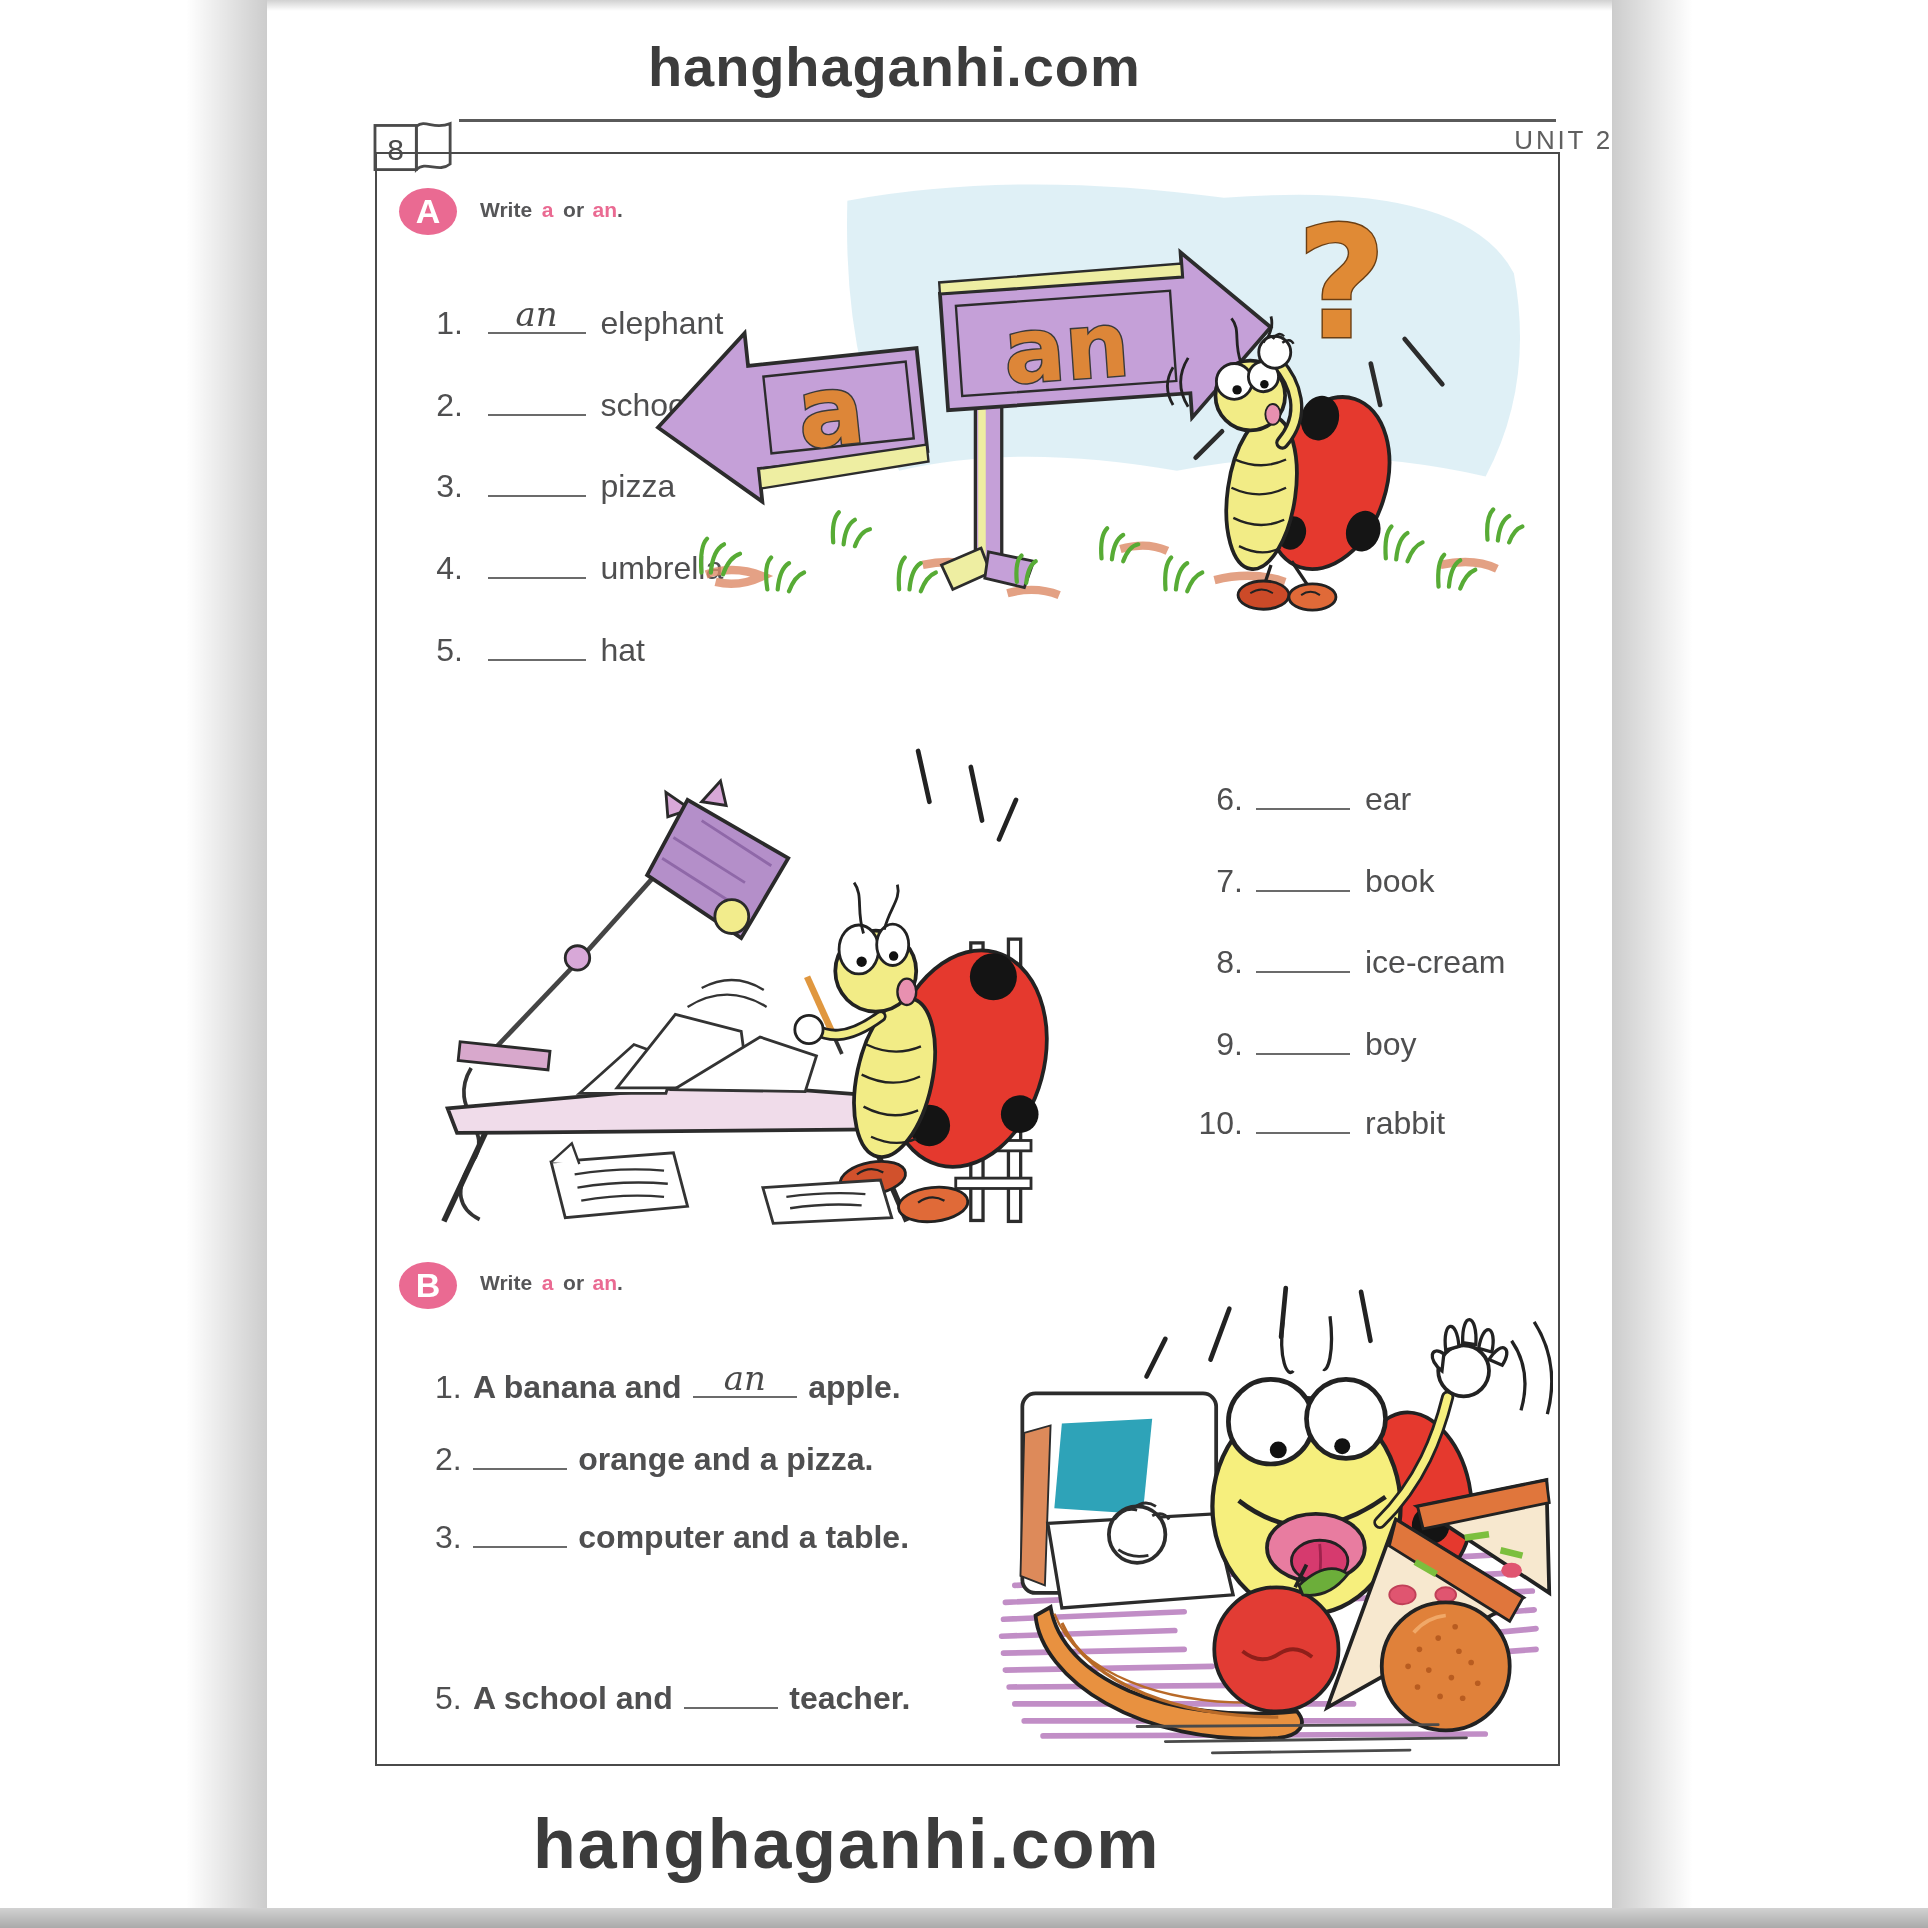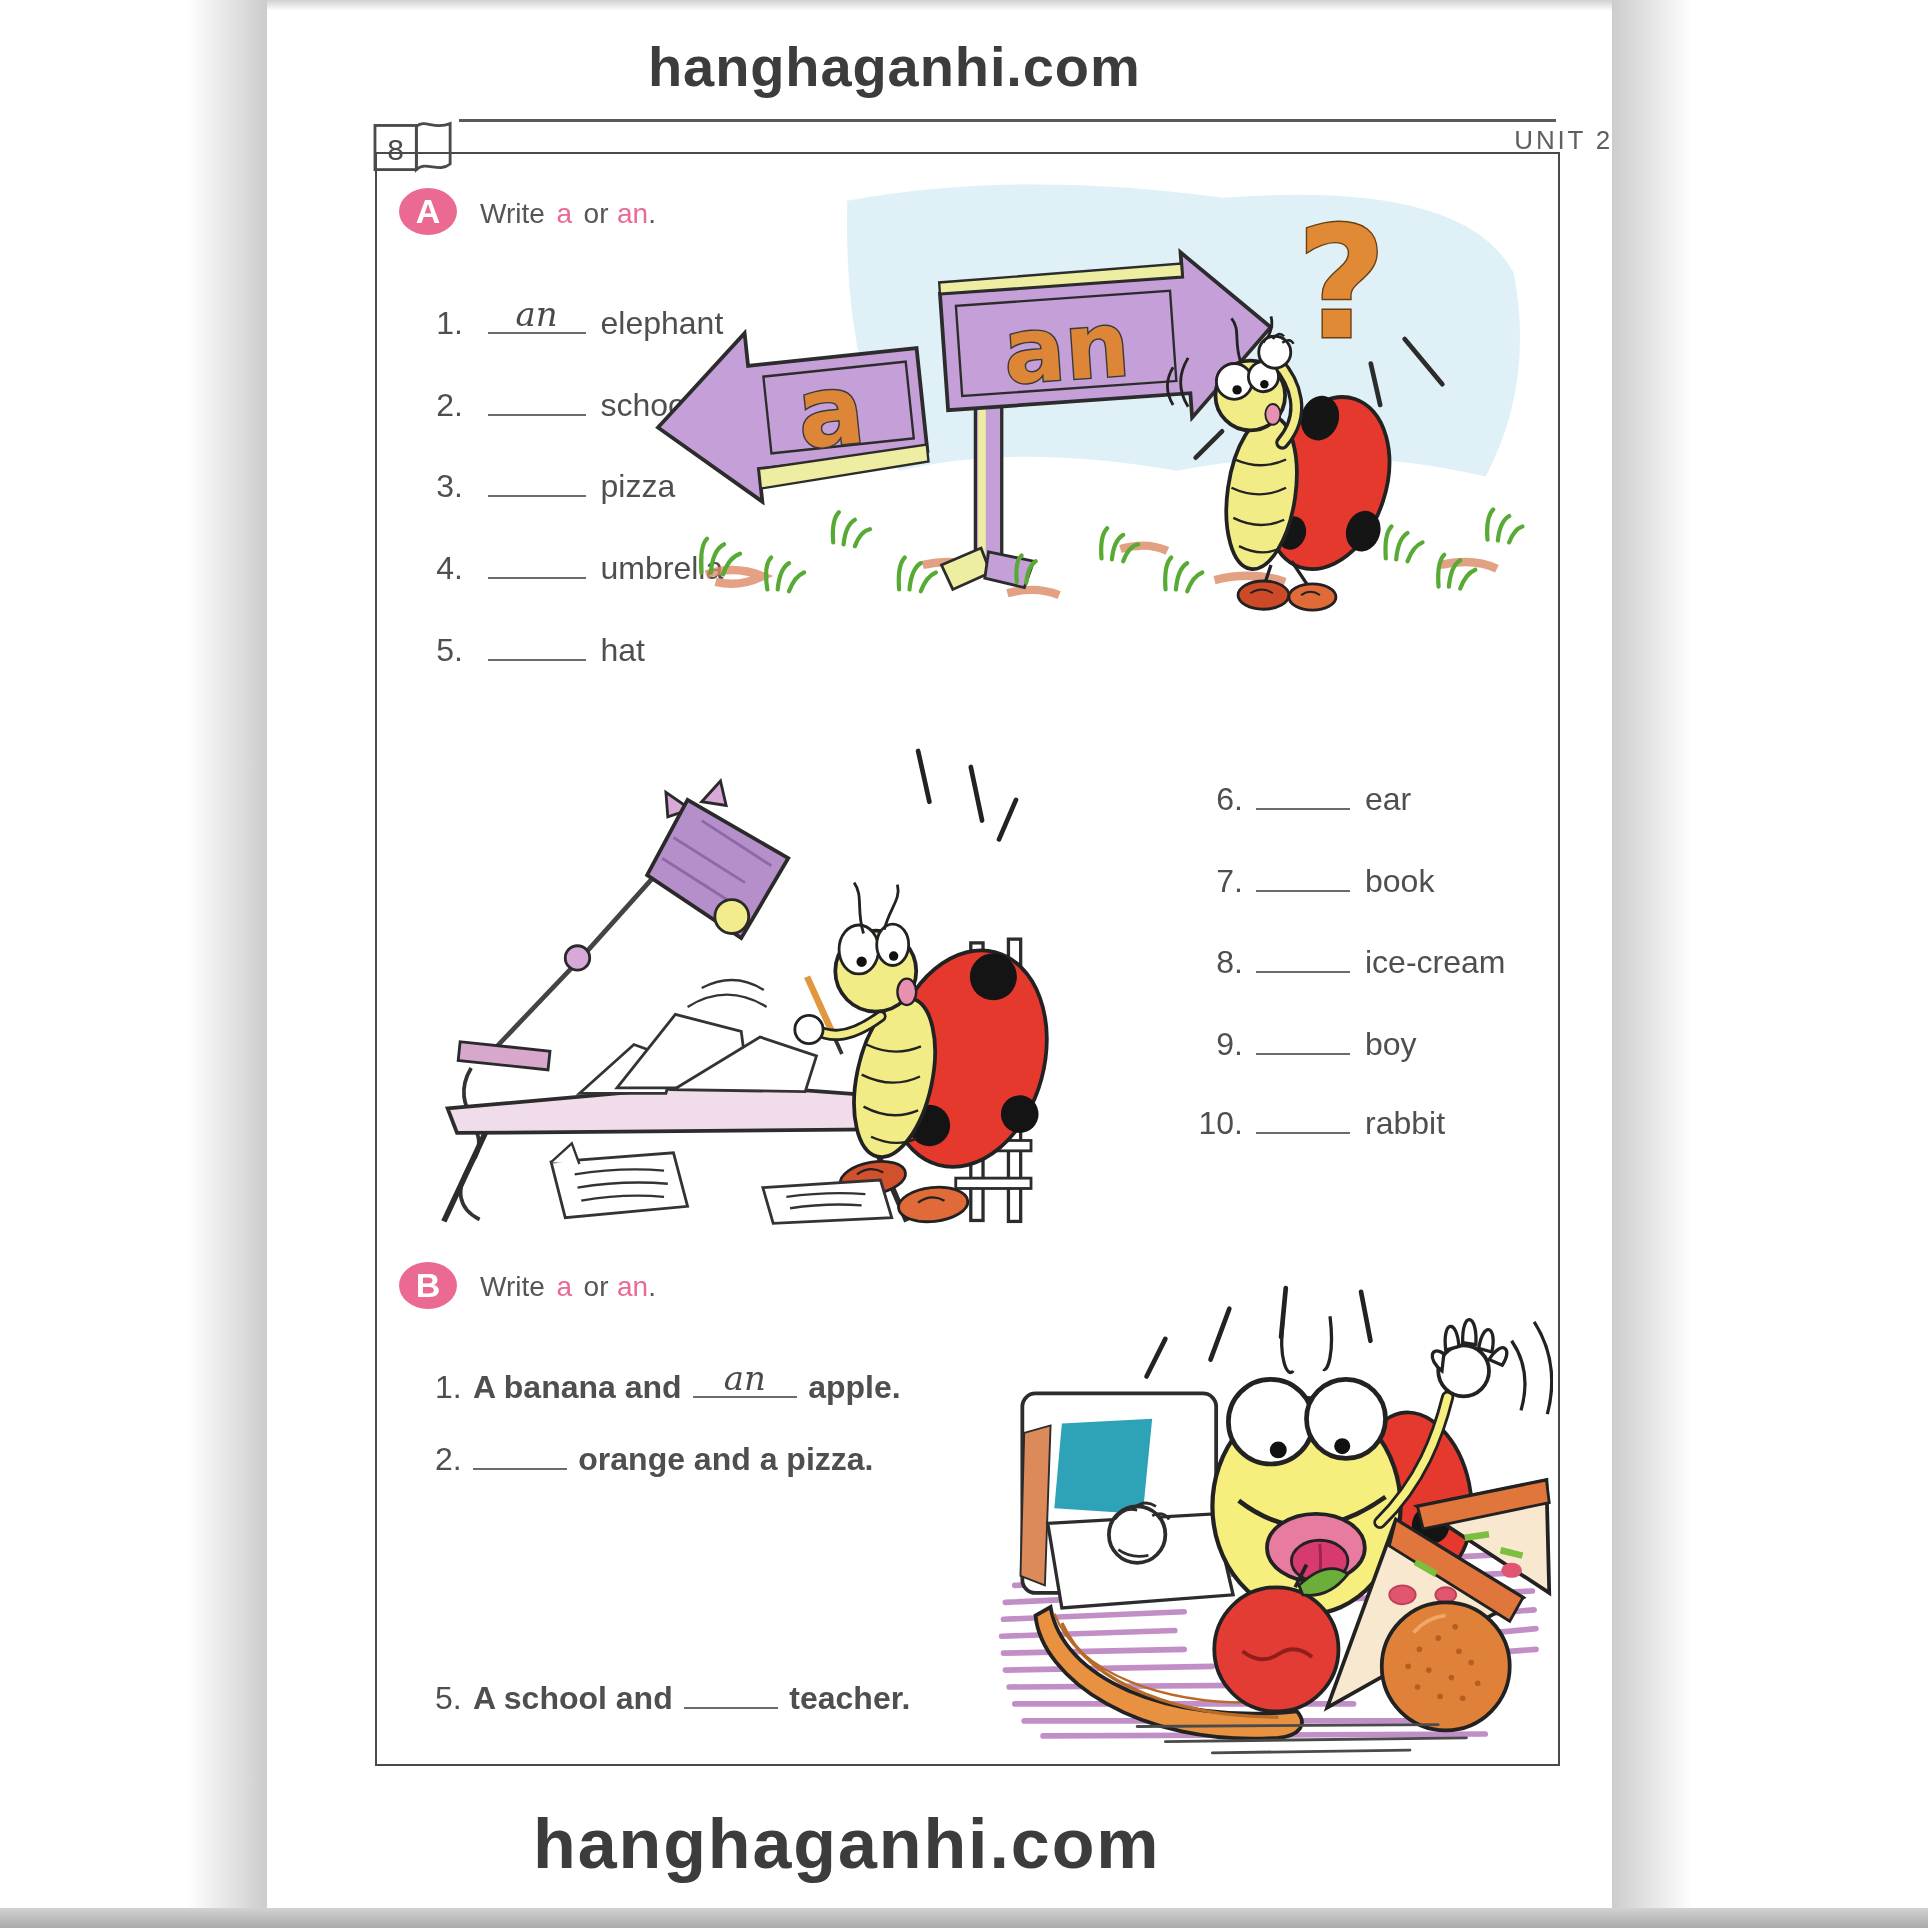--- a/index.html
+++ b/index.html
@@ -25,21 +25,21 @@
   .book-icon{position:absolute;left:371px;top:117px;}
   
   .content-box{position:absolute;left:375px;top:152px;width:1181px;height:1610px;
                border:2.8px solid #4a4a4a;background:transparent;}
   
   .badge{position:absolute;width:58px;height:47px;border-radius:50%;background:#ea6a92;
          color:#ffffff;font-weight:bold;font-size:34px;display:flex;align-items:center;
          justify-content:center;}
   .badge-a{left:399px;top:188px;}
   .badge-b{left:399px;top:1262px;}
-  .ex-title{position:absolute;font-size:28px;font-weight:normal;color:#565658;word-spacing:3.8px;}
+  .ex-title{position:absolute;font-size:21px;font-weight:bold;color:#565658;word-spacing:3.8px;}
   .ex-title-a{left:480px;top:198px;}
   .ex-title-b{left:480px;top:1271px;}
   .t-pink{color:#ea6a92;}
   .t-dark{color:#565658;}
   
   .a-row{position:absolute;left:412px;font-size:32px;color:#4f4f50;white-space:nowrap;}
   .a-row .num{display:inline-block;width:51px;text-align:right;margin-right:24.5px;}
   .right-col{left:1179px;}
   .right-col .num{width:64px;margin-right:13px;}
   .blank{display:inline-block;width:98px;height:38px;border-bottom:2.8px solid #6b6b6b;
@@ -124,20 +124,23 @@
     <span class="t-dark">Write</span>
     <span class="t-pink">a</span>
     <span class="t-dark">or</span><span class="t-pink" style="margin-left:8.5px;">an</span><span class="t-dark">.</span>
   </div>
 
   <div class="b-row" style="top:1358px">
     <span class="bnum">1.</span><span class="btext">A banana and</span><span class="blank wide"><span class="ans">an</span></span><span class="btext">apple.</span>
   </div>
   <div class="b-row" style="top:1430px">
     <span class="bnum">2.</span><span class="blank"><span class="ans"></span></span><span class="btext">orange and a pizza.</span>
+  </div>
+  <div class="b-row" style="top:1508px">
+    <span class="bnum">3.</span><span class="blank"><span class="ans"></span></span><span class="btext">computer and a table.</span>
   </div>
   <div class="b-row" style="top:1669px">
     <span class="bnum">5.</span><span class="btext">A school and</span><span class="blank"><span class="ans"></span></span><span class="btext">teacher.</span>
   </div>
 
   <svg class="illus" style="left:612px;top:158px;" width="932" height="476" viewBox="0 0 990 505">
     <path d="M250,45 Q430,12 650,42 Q905,22 958,122 Q980,240 928,338 Q760,300 600,332 Q430,302 305,332 Q245,220 250,45 Z" fill="#d9edf5" opacity="0.85"></path>
 
     <g stroke="#dd8a66" stroke-width="9" opacity="0.8" fill="none">
       <path d="M100,442 q30,-10 60,2 q-25,12 -50,6"></path>

